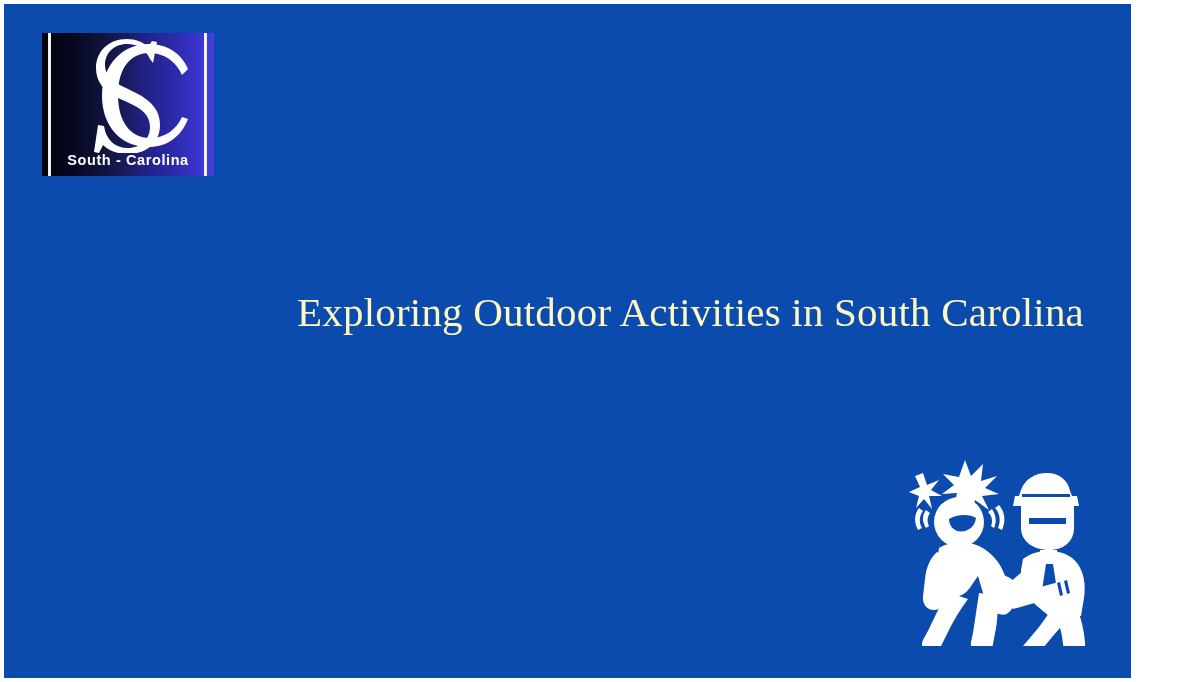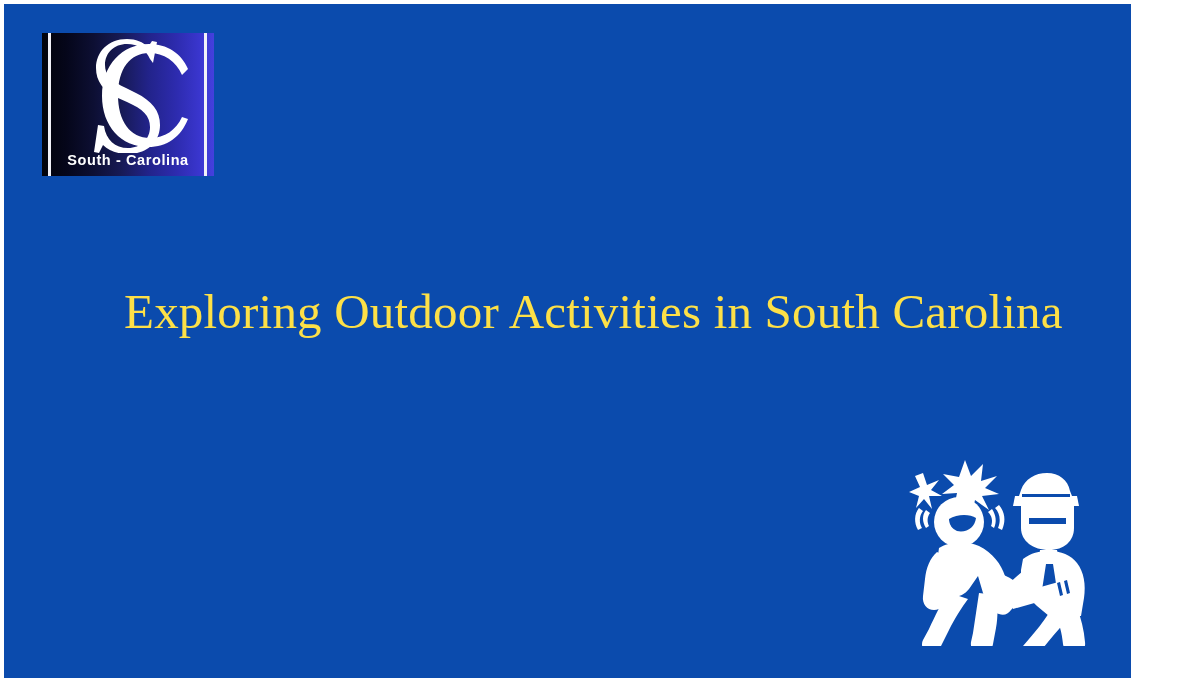--- a/index.html
+++ b/index.html
@@ -75,24 +75,24 @@
     letter-spacing: 0.6px;
     white-space: nowrap;
   }
 
   
   .title {
     position: absolute;
     left: 120px;
     width: 960px;
     top: 266px;
-    text-align: left;
-    color: #fde047;
+    text-align: right;
+    color: #fef9c3;
     font-family: "Liberation Serif", "DejaVu Serif", serif;
-    font-size: 49px;
+    font-size: 41px;
     font-weight: normal;
     line-height: 84px;
     letter-spacing: 0.2px;
   }
 
   
   .pictogram {
     position: absolute;
     right: 36px;
     bottom: 32px;

